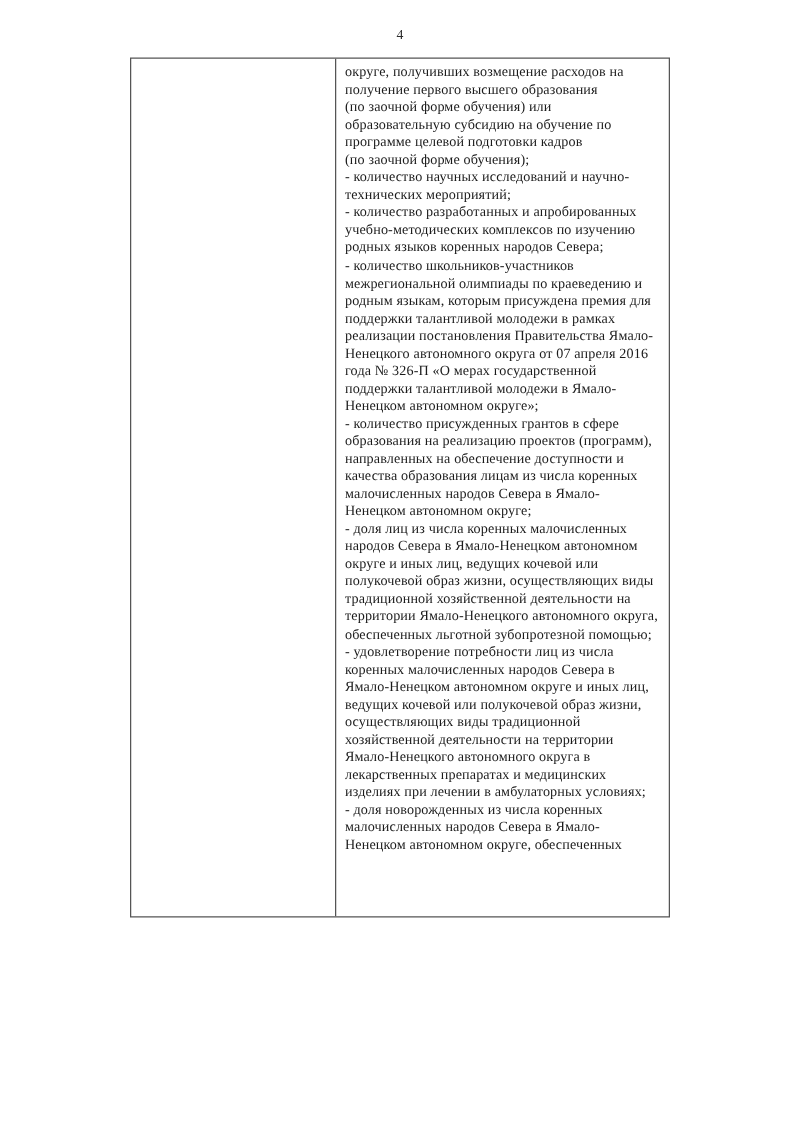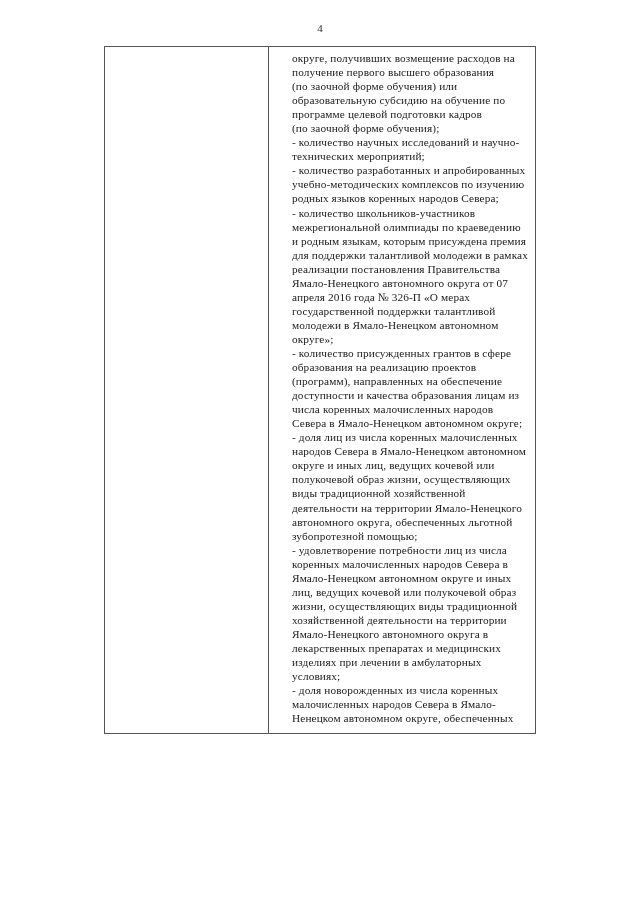--- a/index.html
+++ b/index.html
@@ -39,21 +39,20 @@
   }
   .col-left {
     width: 164px;
     border-right: 1px solid #555;
     box-sizing: border-box;
   }
   .col-right {
     flex: 1;
     box-sizing: border-box;
     padding: 4px 7px 0 7px;
-    margin-left: 16px;
   }
   .cell-text {
     font-size: 11.3px;
     line-height: 14.05px;
     color: #1b1b1b;
     white-space: pre-wrap;
     word-wrap: break-word;
     text-align: left;
     letter-spacing: 0.01em;
   }

